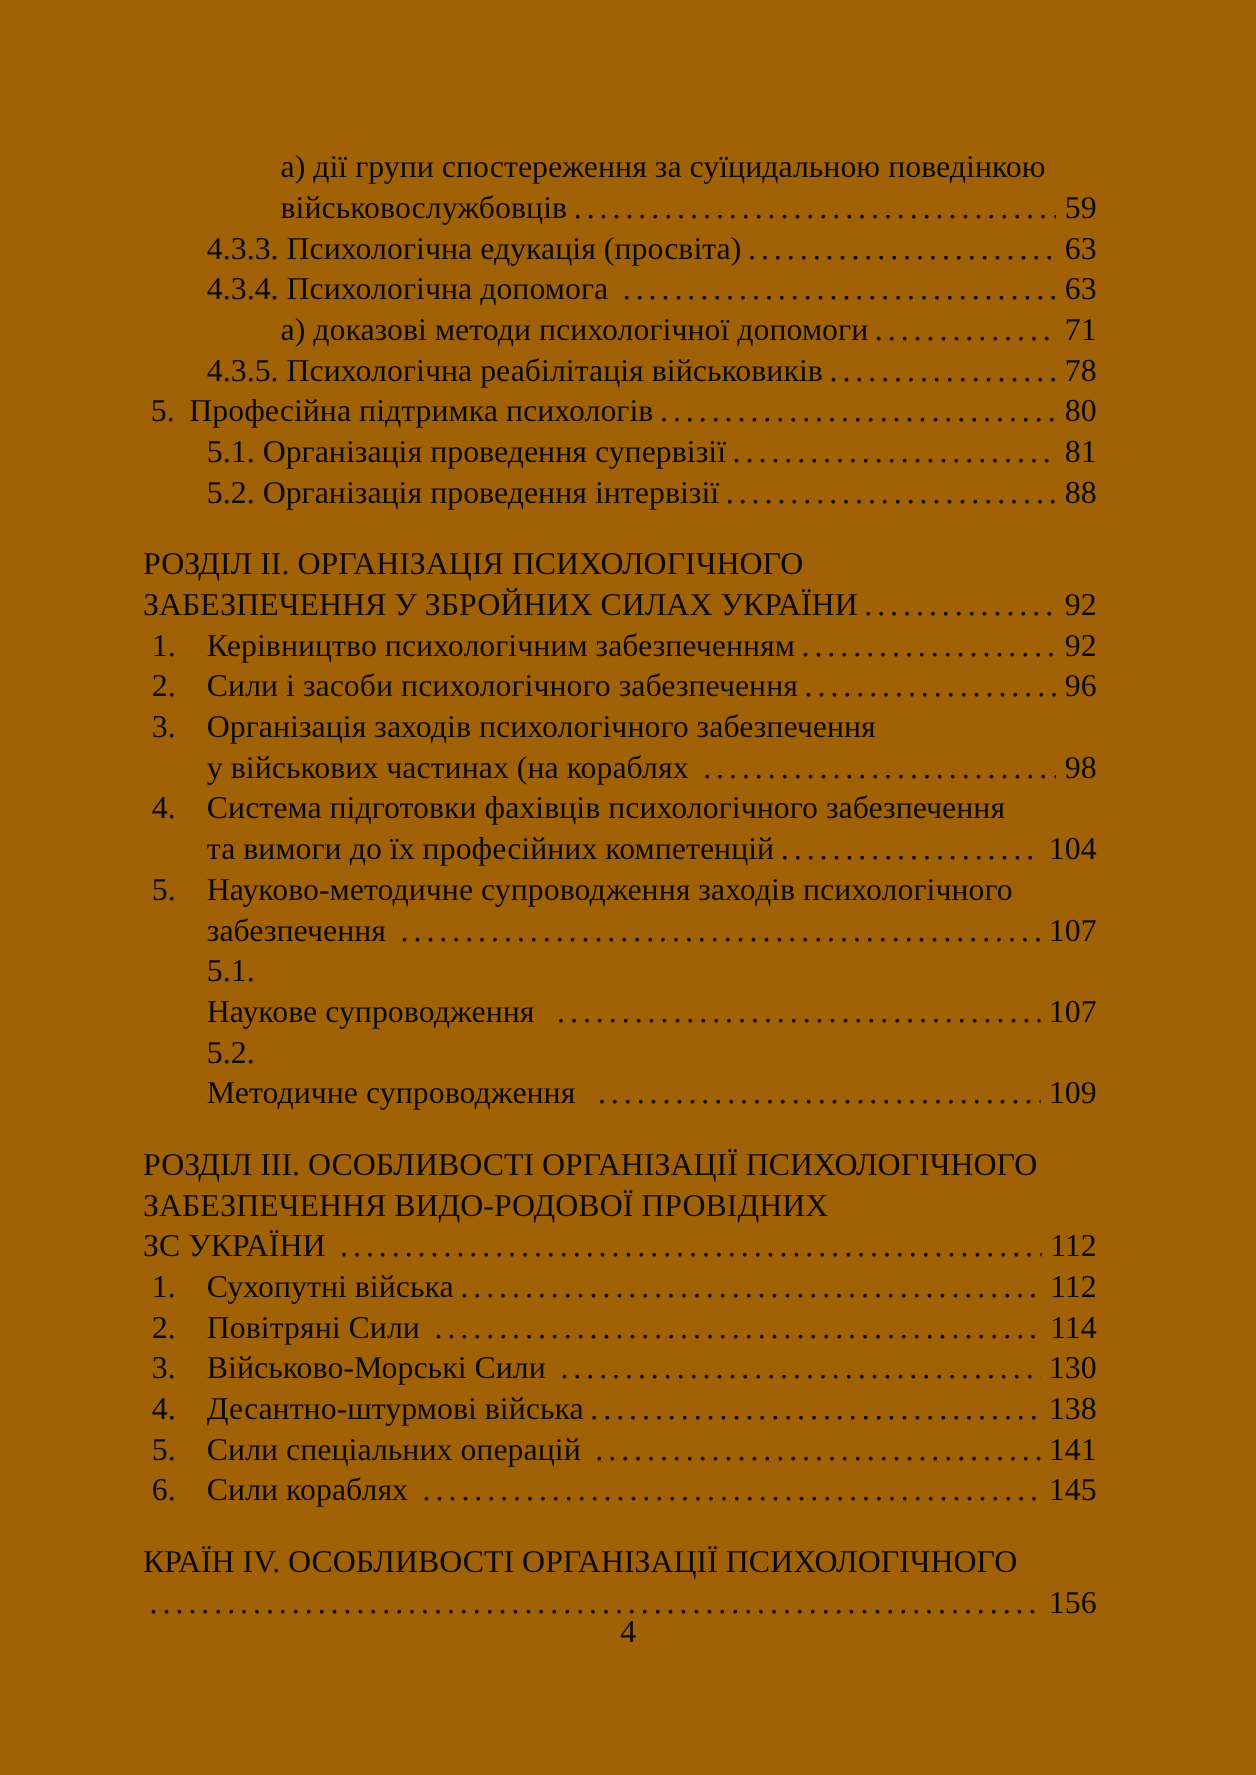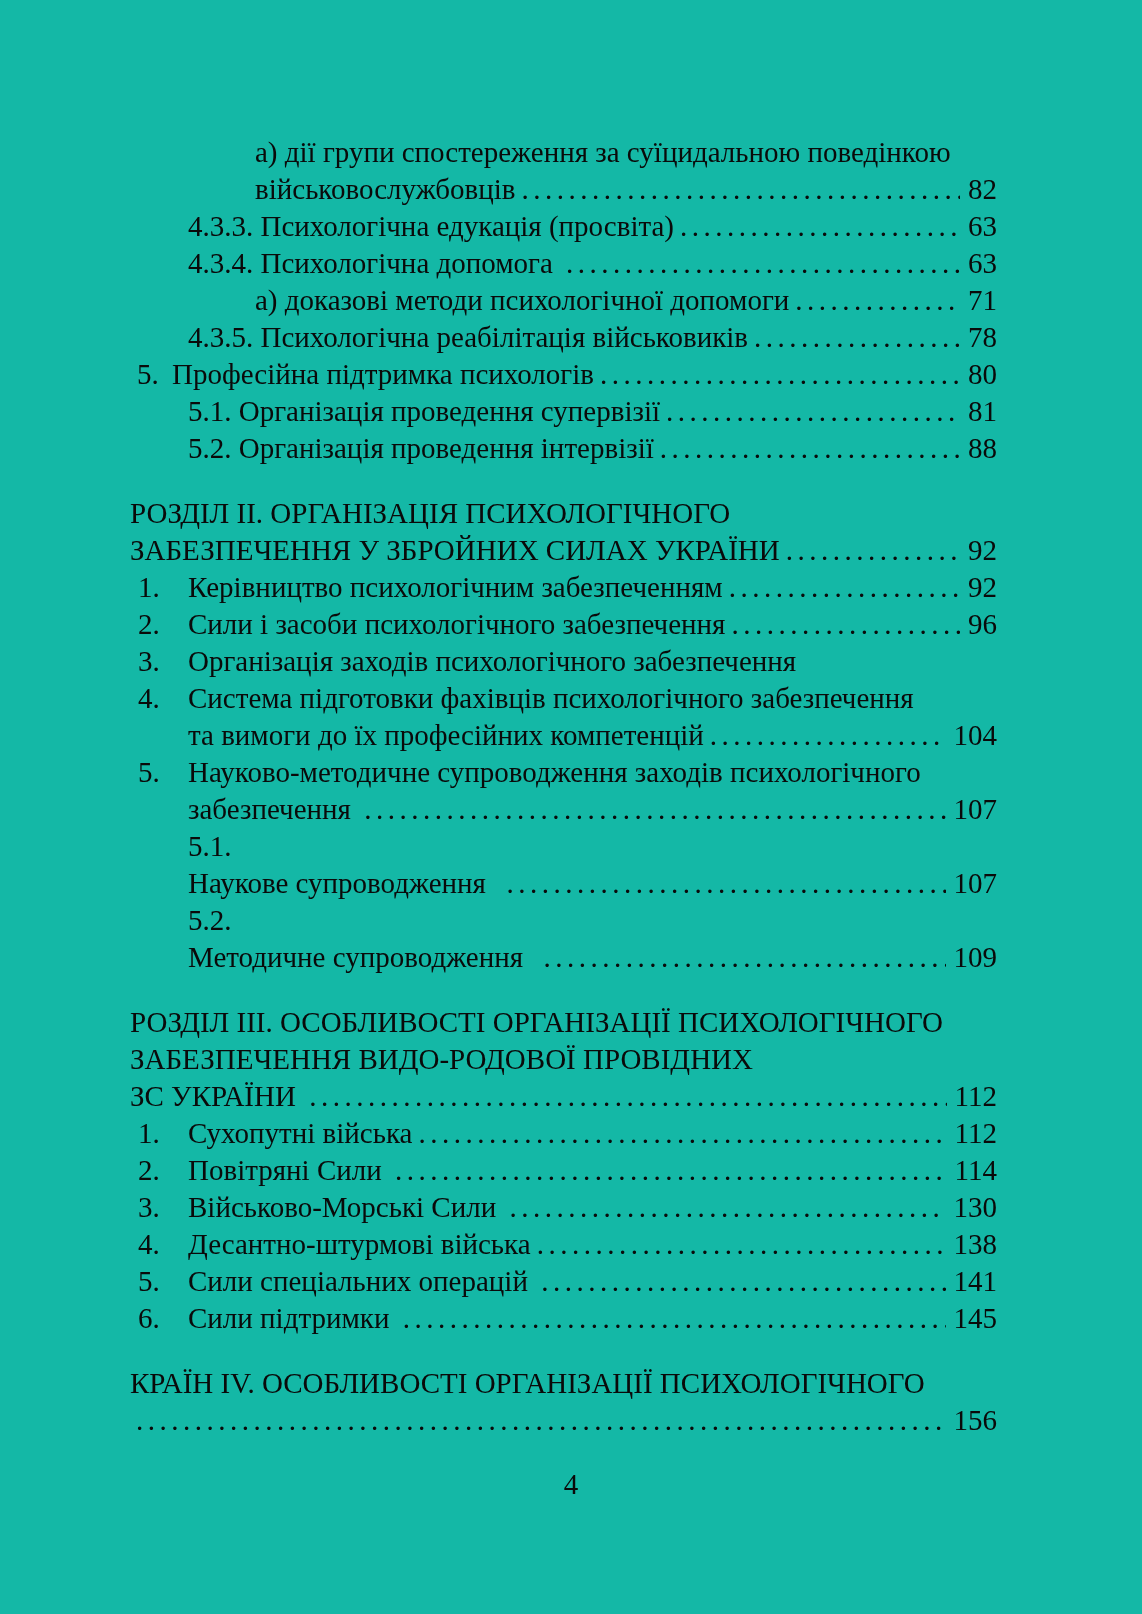--- a/index.html
+++ b/index.html
@@ -1,20 +1,20 @@
 <!DOCTYPE html>
 <html lang="uk"><head>
 <meta charset="utf-8">
 <style>
   html, body { margin: 0; padding: 0; background: #e9e9e9; }
   .page {
     position: relative;
     width: 1142px;
     height: 1614px;
-    background: #14b8a6;
+    background: #a16207;
     color: #0a0a0a;
     font-family: "Liberation Serif", "DejaVu Serif", serif;
     font-size: 29px;
     line-height: 37px;
     overflow: hidden;
   }
   .content { padding: 134px 145px 0 130px; }
 
   .entry { display: flex; }
   .entry .num { flex: none; }
@@ -55,21 +55,21 @@
 
 <div class="page">
   <div class="content">
       <div class="entry lv-alpha">
 
     <div class="body">
       <div class="line">а) дії групи спостереження за суїцидальною поведінкою</div>
           <div class="line tail">
         <span class="txt">військовослужбовців</span>
         <span class="leader"></span>
-        <span class="pg">82</span>
+        <span class="pg">59</span>
       </div>
     </div>
   </div>
       <div class="entry lv-sub">
 
     <div class="body">
       <div class="line tail">
         <span class="txt">4.3.3. Психологічна едукація (просвіта)</span>
         <span class="leader"></span>
         <span class="pg">63</span>
@@ -164,20 +164,25 @@
         <span class="txt">Сили і засоби психологічного забезпечення</span>
         <span class="leader"></span>
         <span class="pg">96</span>
       </div>
     </div>
   </div>
       <div class="entry lv-list">
     <span class="num">3.</span>
     <div class="body">
       <div class="line">Організація заходів психологічного забезпечення</div>
+          <div class="line tail">
+        <span class="txt">у військових частинах (на кораблях </span>
+        <span class="leader"></span>
+        <span class="pg">98</span>
+      </div>
     </div>
   </div>
       <div class="entry lv-list">
     <span class="num">4.</span>
     <div class="body">
       <div class="line">Система підготовки фахівців психологічного забезпечення</div>
           <div class="line tail">
         <span class="txt">та вимоги до їх професійних компетенцій</span>
         <span class="leader"></span>
         <span class="pg">104</span>
@@ -274,21 +279,21 @@
         <span class="txt">Сили спеціальних операцій </span>
         <span class="leader"></span>
         <span class="pg">141</span>
       </div>
     </div>
   </div>
       <div class="entry lv-list">
     <span class="num">6.</span>
     <div class="body">
       <div class="line tail">
-        <span class="txt">Сили підтримки </span>
+        <span class="txt">Сили кораблях </span>
         <span class="leader"></span>
         <span class="pg">145</span>
       </div>
     </div>
   </div>
       <div class="entry lv-chapter">
 
     <div class="body">
       <div class="line">КРАЇН IV. ОСОБЛИВОСТІ ОРГАНІЗАЦІЇ ПСИХОЛОГІЧНОГО</div>
           <div class="line tail">

